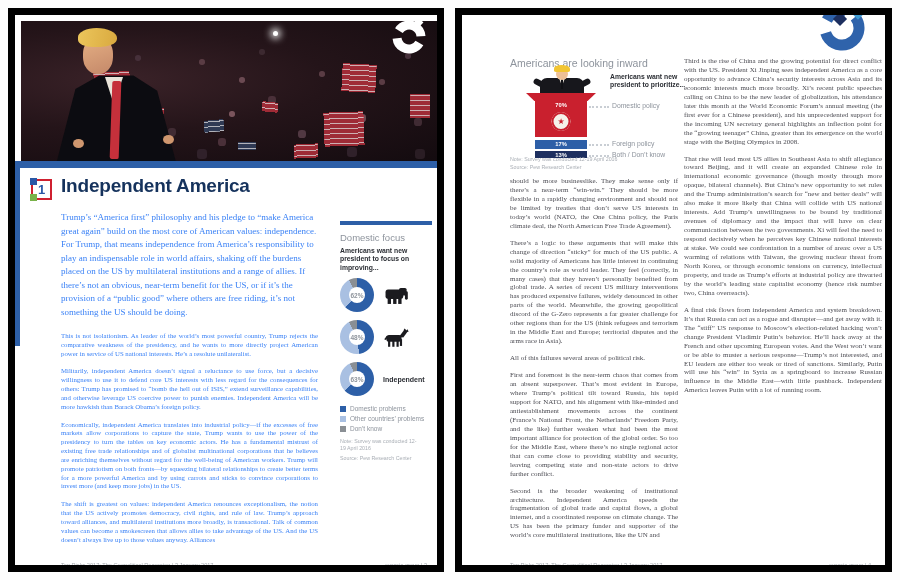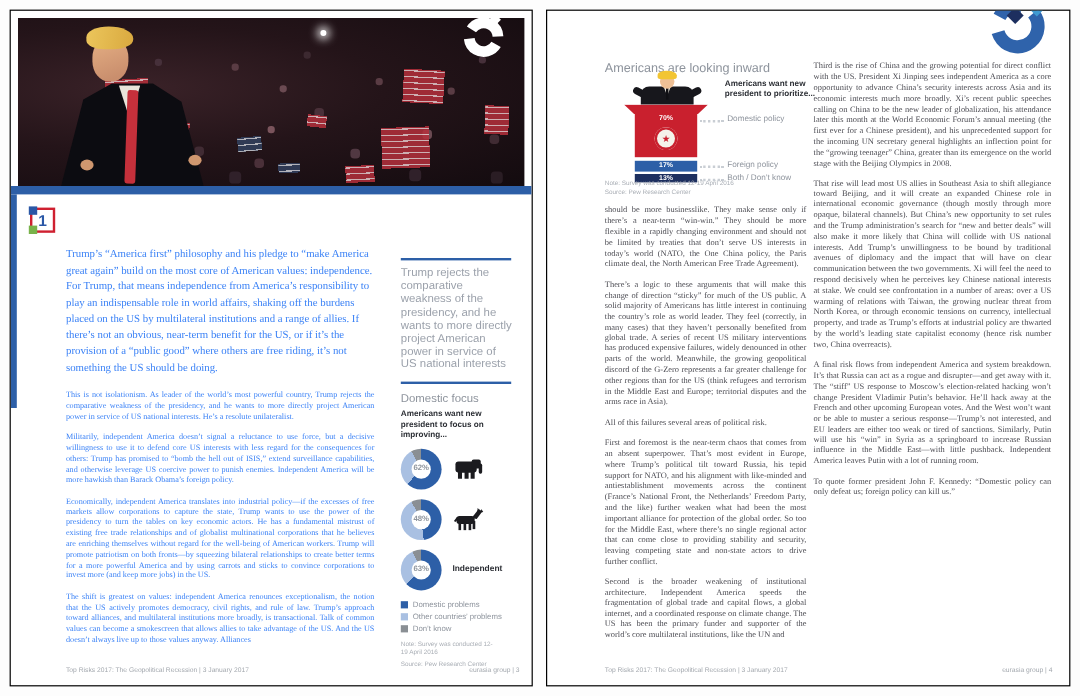--- a/index.html
+++ b/index.html
@@ -1,18 +1,18 @@
 <!DOCTYPE html>
 <html lang="en"><head>
 <meta charset="utf-8">
 <style>
   * { margin:0; padding:0; box-sizing:border-box; }
   body { background:#ffffff; font-family:"Liberation Sans", sans-serif; }
   .canvas { position:relative; width:900px; height:580px; background:#fdfdfd; overflow:hidden; }
-  .page { position:absolute; top:8px; height:564px; background:#fff; border:1px solid #000000; overflow:hidden; }
+  .page { position:absolute; top:8px; height:564px; background:#fff; border:7px solid #000000; overflow:hidden; }
   .page-left { left:8px; width:436px; }
   .page-right { left:455px; width:437px; }
 
   
   .photo { position:absolute; left:6px; top:6px; width:422px; height:140px;
     background: radial-gradient(ellipse at 24% 42%, #3a2228 0%, #241419 45%, #130b0f 100%); overflow:hidden; }
   .crowd { position:absolute; left:0; top:0; width:2px; height:2px; border-radius:50%;
     box-shadow: 180px 40px 0 2px #5a3c44, 220px 58px 0 2px #6b4a52, 250px 78px 0 3px #4a3039,
       300px 52px 0 2px #5a3c44, 340px 96px 0 3px #6b4a52, 120px 70px 0 2px #513842,
       150px 110px 0 3px #402b33, 200px 120px 0 3px #4a3039, 280px 112px 0 3px #513842,
@@ -150,32 +150,32 @@
     </div>
 
     <div class="blue-bar"></div>
     <div class="left-stripe"></div>
 
     <div class="risk-badge">
       <span class="badge-num">1</span>
       <i class="badge-green"></i>
       <i class="badge-blue"></i>
     </div>
+    <h1 class="title">Independent America</h1>
 
     <div class="body-col">
       <p class="lead">Trump’s “America first” philosophy and his pledge to “make America great again” build on the most core of American values: independence. For Trump, that means independence from America’s responsibility to play an indispensable role in world affairs, shaking off the burdens placed on the US by multilateral institutions and a range of allies. If there’s not an obvious, near-term benefit for the US, or if it’s the provision of a “public good” where others are free riding, it’s not something the US should be doing.</p>
       <p class="body-p">This is not isolationism. As leader of the world’s most powerful country, Trump rejects the comparative weakness of the presidency, and he wants to more directly project American power in service of US national interests. He’s a resolute unilateralist.</p>
       <p class="body-p">Militarily, independent America doesn’t signal a reluctance to use force, but a decisive willingness to use it to defend core US interests with less regard for the consequences for others: Trump has promised to “bomb the hell out of ISIS,” extend surveillance capabilities, and otherwise leverage US coercive power to punish enemies. Independent America will be more hawkish than Barack Obama’s foreign policy.</p>
       <p class="body-p">Economically, independent America translates into industrial policy—if the excesses of free markets allow corporations to capture the state, Trump wants to use the power of the presidency to turn the tables on key economic actors. He has a fundamental mistrust of existing free trade relationships and of globalist multinational corporations that he believes are enriching themselves without regard for the well-being of American workers. Trump will promote patriotism on both fronts—by squeezing bilateral relationships to create better terms for a more powerful America and by using carrots and sticks to convince corporations to invest more (and keep more jobs) in the US.</p>
       <p class="body-p">The shift is greatest on values: independent America renounces exceptionalism, the notion that the US actively promotes democracy, civil rights, and rule of law. Trump’s approach toward alliances, and multilateral institutions more broadly, is transactional. Talk of common values can become a smokescreen that allows allies to take advantage of the US. And the US doesn’t always live up to those values anyway. Alliances</p>
     </div>
 
     <aside class="sidebar">
       <div class="rule"></div>
-      <p class="quote">Trump rejects the comparative weakness of the presidency, and he wants to more directly project American power in service of US national interests</p>
       <div class="rule"></div>
       <h3 class="sb-title">Domestic focus</h3>
       <p class="sb-sub">Americans want new president to focus on improving...</p>
 
       <div class="donut-row">
         <div class="donut" style="background: conic-gradient(rgb(45, 95, 167) 0%, rgb(45, 95, 167) 62%, rgb(169, 192, 226) 62%, rgb(169, 192, 226) 92%, rgb(138, 143, 148) 92%, rgb(138, 143, 148) 100%);">
           <span class="pct">62%</span>
         </div>
         <svg class="party-icon" width="27" height="21" viewBox="0 0 32 24">
           <rect x="3" y="5" width="21" height="11" rx="3"></rect>
@@ -286,19 +286,18 @@
       <p>There’s a logic to these arguments that will make this change of direction “sticky” for much of the US public. A solid majority of Americans has little interest in continuing the country’s role as world leader. They feel (correctly, in many cases) that they haven’t personally benefited from global trade. A series of recent US military interventions has produced expensive failures, widely denounced in other parts of the world. Meanwhile, the growing geopolitical discord of the G-Zero represents a far greater challenge for other regions than for the US (think refugees and terrorism in the Middle East and Europe; territorial disputes and the arms race in Asia).</p>
       <p>All of this failures several areas of political risk.</p>
       <p>First and foremost is the near-term chaos that comes from an absent superpower. That’s most evident in Europe, where Trump’s political tilt toward Russia, his tepid support for NATO, and his alignment with like-minded and antiestablishment movements across the continent (France’s National Front, the Netherlands’ Freedom Party, and the like) further weaken what had been the most important alliance for protection of the global order. So too for the Middle East, where there’s no single regional actor that can come close to providing stability and security, leaving competing state and non-state actors to drive further conflict.</p>
       <p>Second is the broader weakening of institutional architecture. Independent America speeds the fragmentation of global trade and capital flows, a global internet, and a coordinated response on climate change. The US has been the primary funder and supporter of the world’s core multilateral institutions, like the UN and</p>
     </div>
 
     <div class="col col2">
       <p>Third is the rise of China and the growing potential for direct conflict with the US. President Xi Jinping sees independent America as a core opportunity to advance China’s security interests across Asia and its economic interests much more broadly. Xi’s recent public speeches calling on China to be the new leader of globalization, his attendance later this month at the World Economic Forum’s annual meeting (the first ever for a Chinese president), and his unprecedented support for the incoming UN secretary general highlights an inflection point for the “growing teenager” China, greater than its emergence on the world stage with the Beijing Olympics in 2008.</p>
       <p>That rise will lead most US allies in Southeast Asia to shift allegiance toward Beijing, and it will create an expanded Chinese role in international economic governance (though mostly through more opaque, bilateral channels). But China’s new opportunity to set rules and the Trump administration’s search for “new and better deals” will also make it more likely that China will collide with US national interests. Add Trump’s unwillingness to be bound by traditional avenues of diplomacy and the impact that will have on clear communication between the two governments. Xi will feel the need to respond decisively when he perceives key Chinese national interests at stake. We could see confrontation in a number of areas: over a US warming of relations with Taiwan, the growing nuclear threat from North Korea, or through economic tensions on currency, intellectual property, and trade as Trump’s efforts at industrial policy are thwarted by the world’s leading state capitalist economy (hence risk number two, China overreacts).</p>
       <p>A final risk flows from independent America and system breakdown. It’s that Russia can act as a rogue and disrupter—and get away with it. The “stiff” US response to Moscow’s election-related hacking won’t change President Vladimir Putin’s behavior. He’ll hack away at the French and other upcoming European votes. And the West won’t want or be able to muster a serious response—Trump’s not interested, and EU leaders are either too weak or tired of sanctions. Similarly, Putin will use his “win” in Syria as a springboard to increase Russian influence in the Middle East—with little pushback. Independent America leaves Putin with a lot of running room.</p>
-      <p>To quote former president John F. Kennedy: “Domestic policy can only defeat us; foreign policy can kill us.”</p>
     </div>
 
     <div class="footer-r">Top Risks 2017: The Geopolitical Recession  |  3 January 2017</div>
     <div class="pagenum-r">eurasia group | 4</div>
   </section>
 </div>
 
 </body></html>

